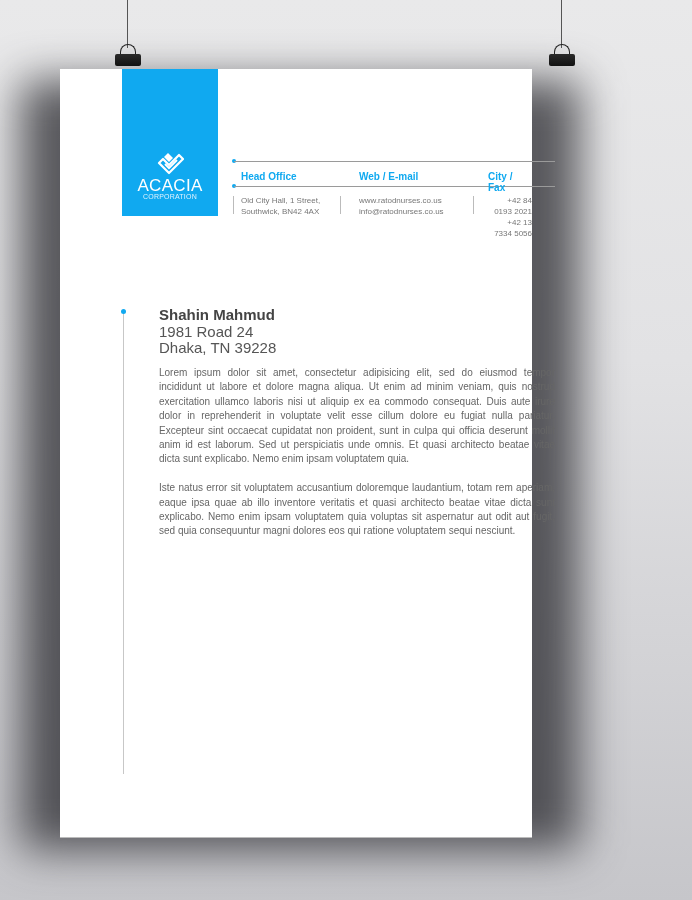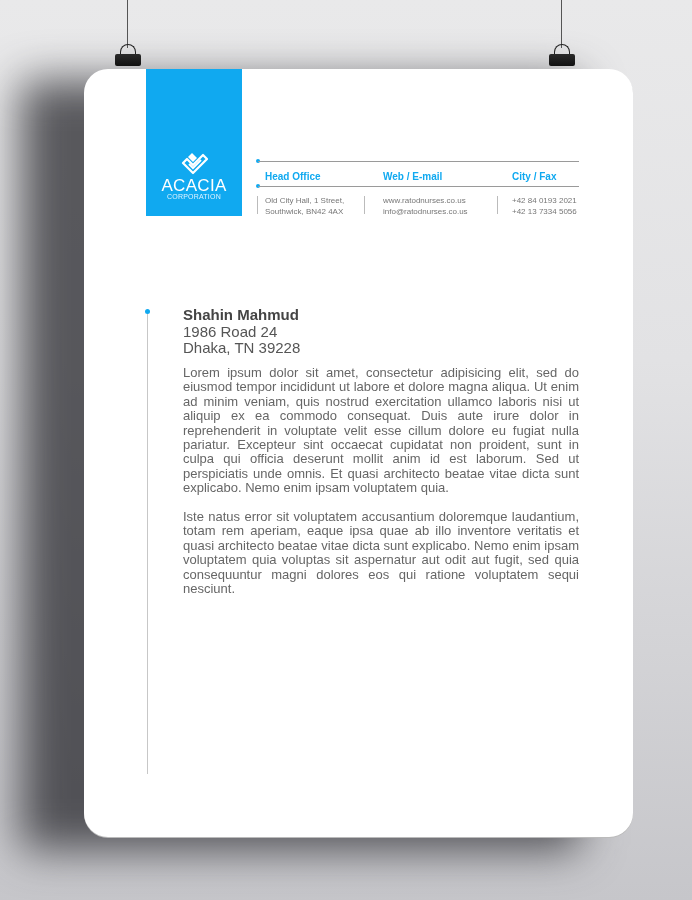--- a/index.html
+++ b/index.html
@@ -20,24 +20,23 @@
   .clip .wire {
     position: absolute; left: 50%; top: 0; transform: translateX(-50%);
     width: 16px; height: 12px; border: 1.5px solid #222; border-bottom: none;
     border-radius: 8px 8px 0 0;
   }
   .clip .body {
     position: absolute; left: 0; top: 10px; width: 26px; height: 12px;
     background: linear-gradient(180deg,#2a2a2a,#111); border-radius: 2px;
   }
   .paper {
-    position: absolute; left: 84px; top: 69px; width: 549px; height: 768px;
+    position: absolute; left: 60px; top: 69px; width: 472px; height: 768px;
     background: #ffffff;
     box-shadow: 0 1px 0 #bbb;
-    border-radius: 24px;
   }
   .logo-block {
     position: absolute; left: 62px; top: 0; width: 96px; height: 147px;
     background: #10a9f0;
     color: #fff; text-align: center;
   }
   .logo-icon { position: absolute; left: 34px; top: 84px; width: 28px; height: 22px; }
   .logo-name {
     position: absolute; left: 0; right: 0; top: 107px;
     font-size: 17px; letter-spacing: 0.3px; font-weight: normal;
@@ -54,21 +53,21 @@
   .hdr-val {
     position: absolute; font-size: 8px; line-height: 11px; color: #777;
   }
   .vsep { position: absolute; width: 1px; height: 18px; background: #bbb; }
   .vline { position: absolute; left: 63px; top: 242px; width: 1px; height: 463px; background: #c7c7c7; }
   .vdot { position: absolute; left: 61px; top: 240px; width: 5px; height: 5px; border-radius: 50%; background: #10a9f0; }
   .recipient { position: absolute; left: 99px; top: 238px; color: #555; font-size: 15px; line-height: 16.5px; }
   .recipient .name { font-weight: bold; color: #444; }
   .body-text {
     position: absolute; left: 99px; top: 297px; width: 396px;
-    font-size: 13px; line-height: 14.4px; color: #666; text-align: justify;
+    font-size: 10px; line-height: 14.4px; color: #666; text-align: justify;
   }
   .body-text p { margin-bottom: 14.4px; }
   .closing { position: absolute; left: 99px; top: 665px; font-size: 8.5px; line-height: 14px; color: #666; }
   .closing .signer { font-weight: bold; color: #444; }
   .closing .sig { font-family: "DejaVu Serif", serif; font-style: italic; font-size: 9px; color: #333; }
 </style>
 </head>
 <body>
 
 <div class="backdrop-shadow"></div>
@@ -111,21 +110,21 @@
   <div class="hdr-val" style="left:428px;top:126px;text-align:right;">
     <div>+42 84 0193 2021</div>
     <div>+42 13 7334 5056</div>
   </div>
 
   <div class="vline"></div>
   <div class="vdot"></div>
 
   <div class="recipient">
     <div class="name">Shahin Mahmud</div>
-    <div>1986 Road 24</div>
+    <div>1981 Road 24</div>
     <div>Dhaka, TN 39228</div>
   </div>
 
   <div class="body-text">
     <p>Lorem ipsum dolor sit amet, consectetur adipisicing elit, sed do eiusmod tempor incididunt ut labore et dolore magna aliqua. Ut enim ad minim veniam, quis nostrud exercitation ullamco laboris nisi ut aliquip ex ea commodo consequat. Duis aute irure dolor in reprehenderit in voluptate velit esse cillum dolore eu fugiat nulla pariatur. Excepteur sint occaecat cupidatat non proident, sunt in culpa qui officia deserunt mollit anim id est laborum. Sed ut perspiciatis unde omnis. Et quasi architecto beatae vitae dicta sunt explicabo. Nemo enim ipsam voluptatem quia.</p>
     <p>Iste natus error sit voluptatem accusantium doloremque laudantium, totam rem aperiam, eaque ipsa quae ab illo inventore veritatis et quasi architecto beatae vitae dicta sunt explicabo. Nemo enim ipsam voluptatem quia voluptas sit aspernatur aut odit aut fugit, sed quia consequuntur magni dolores eos qui ratione voluptatem sequi nesciunt.</p>
   </div>
 
 </div>
 

